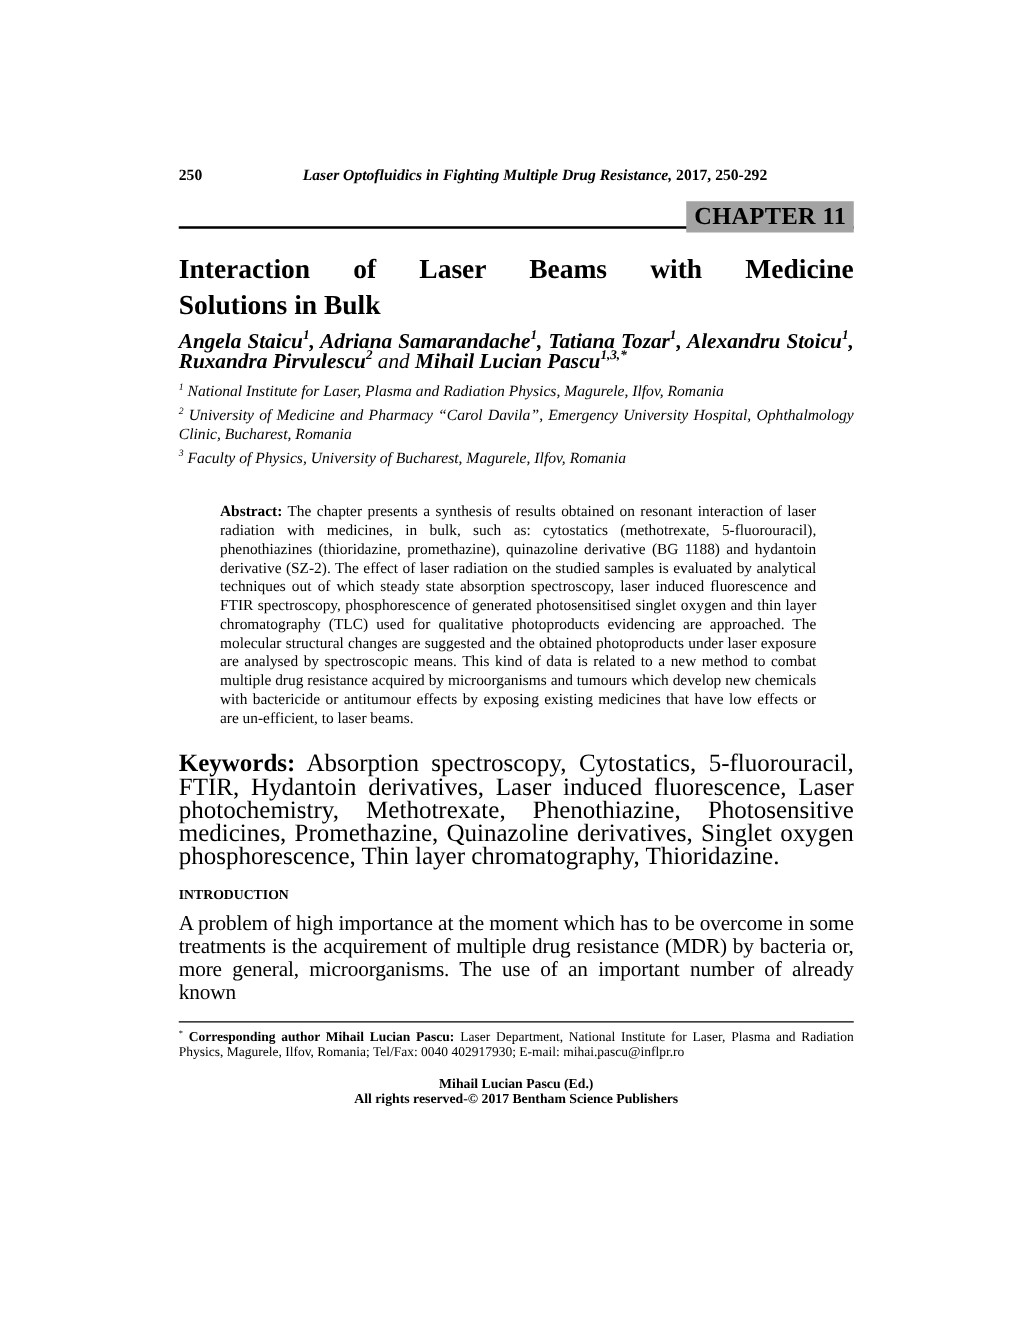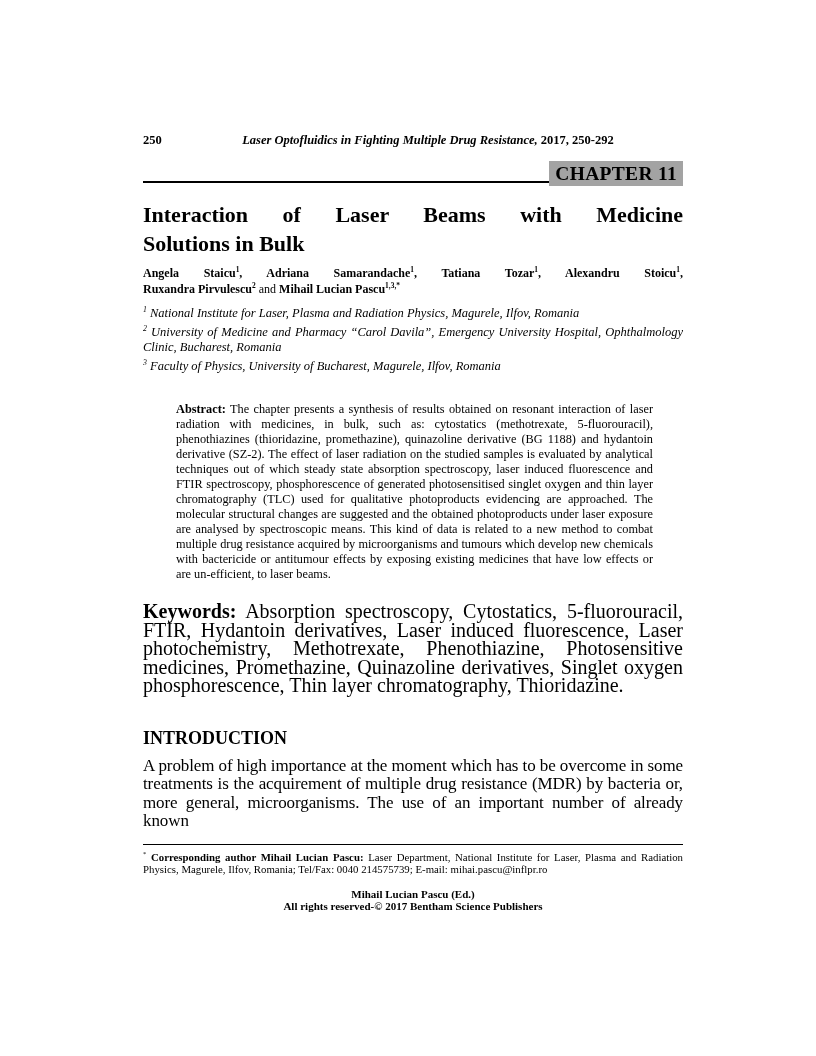--- a/index.html
+++ b/index.html
@@ -29,40 +29,40 @@
     font-weight: bold; font-size: 19.5px; line-height: 25px;
     padding: 0 6px;
     letter-spacing: 0.3px;
   }
 
   
   .chapter-title { margin-top: 14px; font-size: 22px; font-weight: bold; line-height: 29px; }
   .chapter-title .justified-line { text-align: justify; text-align-last: justify; }
 
   
-  .authors { margin-top: 7px; font-size: 12px; font-weight: bold; line-height: 16px; }
+  .authors { margin-top: 7px; font-size: 17px; font-weight: bold; line-height: 16px; font-style: italic; }
   .authors .justified-line { text-align: justify; text-align-last: justify; }
   sup { font-size: 0.62em; line-height: 0; vertical-align: super; }
 
   
   .affiliations { margin-top: 9px; font-size: 12.5px; font-style: italic; line-height: 15px; }
   .affiliation { text-align: justify; margin-bottom: 4px; }
   .affiliation:last-child { margin-bottom: 0; }
 
   
   .abstract {
     margin-top: 28px; margin-left: 33px; width: 477px;
     font-size: 12.3px; line-height: 15px; text-align: justify;
   }
 
   
   .keywords { margin-top: 20px; font-size: 20px; line-height: 18.5px; text-align: justify; }
 
   
-  .section-heading { margin-top: 33px; font-size: 18px; font-weight: bold; }
+  .section-heading { margin-top: 15px; font-size: 11px; font-weight: bold; }
   .body-paragraph {
     margin-top: 8px; font-size: 17px; line-height: 18.5px;
     text-align: justify; letter-spacing: -0.1px; word-spacing: -0.5px;
   }
 
   
   .footnote {
     margin-top: 13px; border-top: 1.5px solid #000; padding-top: 6px;
     font-size: 10.8px; line-height: 12px; text-align: justify;
   }
@@ -103,21 +103,21 @@
     </div>
 
     <p class="abstract"><b>Abstract:</b><span> The chapter presents a synthesis of results obtained on resonant interaction of laser radiation with medicines, in bulk, such as: cytostatics (methotrexate, 5-fluorouracil), phenothiazines (thioridazine, promethazine), quinazoline derivative (BG 1188) and hydantoin derivative (SZ-2). The effect of laser radiation on the studied samples is evaluated by analytical techniques out of which steady state absorption spectroscopy, laser induced fluorescence and FTIR spectroscopy, phosphorescence of generated photosensitised singlet oxygen and thin layer chromatography (TLC) used for qualitative photoproducts evidencing are approached. The molecular structural changes are suggested and the obtained photoproducts under laser exposure are analysed by spectroscopic means. This kind of data is related to a new method to combat multiple drug resistance acquired by microorganisms and tumours which develop new chemicals with bactericide or antitumour effects by exposing existing medicines that have low effects or are un-efficient, to laser beams.</span></p>
 
     <p class="keywords"><b>Keywords:</b><span> Absorption spectroscopy, Cytostatics, 5-fluorouracil, FTIR, Hydantoin derivatives, Laser induced fluorescence, Laser photochemistry, Methotrexate, Phenothiazine, Photosensitive medicines, Promethazine, Quinazoline derivatives, Singlet oxygen phosphorescence, Thin layer chromatography, Thioridazine.</span></p>
 
     <h2 class="section-heading">INTRODUCTION</h2>
 
     <p class="body-paragraph">A problem of high importance at the moment which has to be overcome in some treatments is the acquirement of multiple drug resistance (MDR) by bacteria or, more general, microorganisms. The use of an important number of already known</p>
 
-    <div class="footnote"><sup>*</sup><b> Corresponding author Mihail Lucian Pascu:</b><span> Laser Department, National Institute for Laser, Plasma and Radiation Physics, Magurele, Ilfov, Romania; Tel/Fax: 0040 214575739; E-mail: mihai.pascu@inflpr.ro</span></div>
+    <div class="footnote"><sup>*</sup><b> Corresponding author Mihail Lucian Pascu:</b><span> Laser Department, National Institute for Laser, Plasma and Radiation Physics, Magurele, Ilfov, Romania; Tel/Fax: 0040 402917930; E-mail: mihai.pascu@inflpr.ro</span></div>
 
     <div class="page-footer">
       <div>Mihail Lucian Pascu (Ed.)</div>
       <div>All rights reserved-© 2017 Bentham Science Publishers</div>
     </div>
 
   </div>
 </div>
 
 </body></html>

